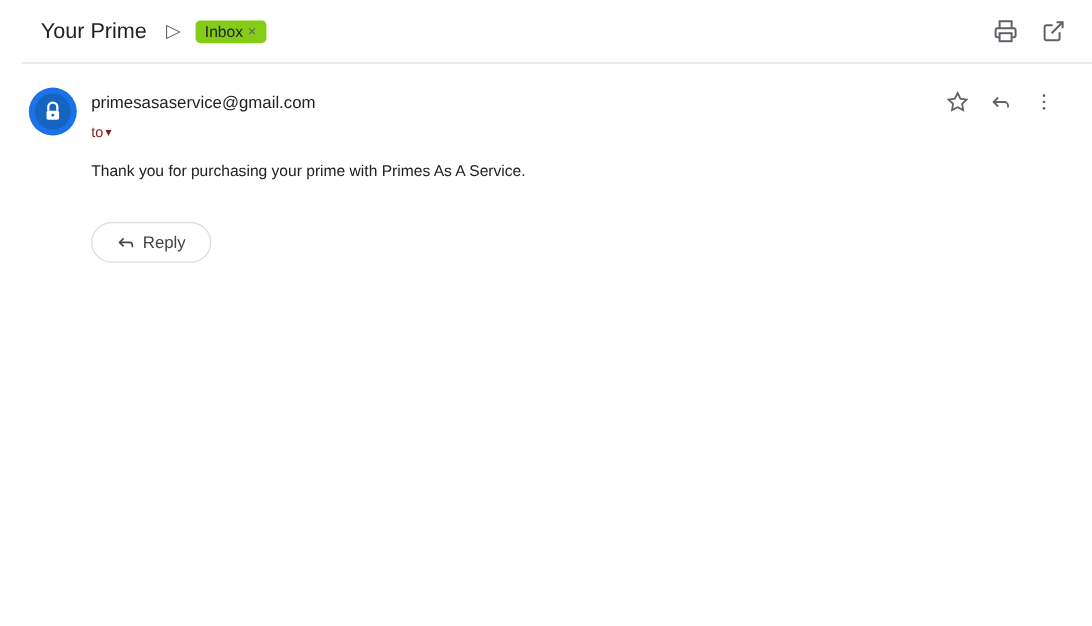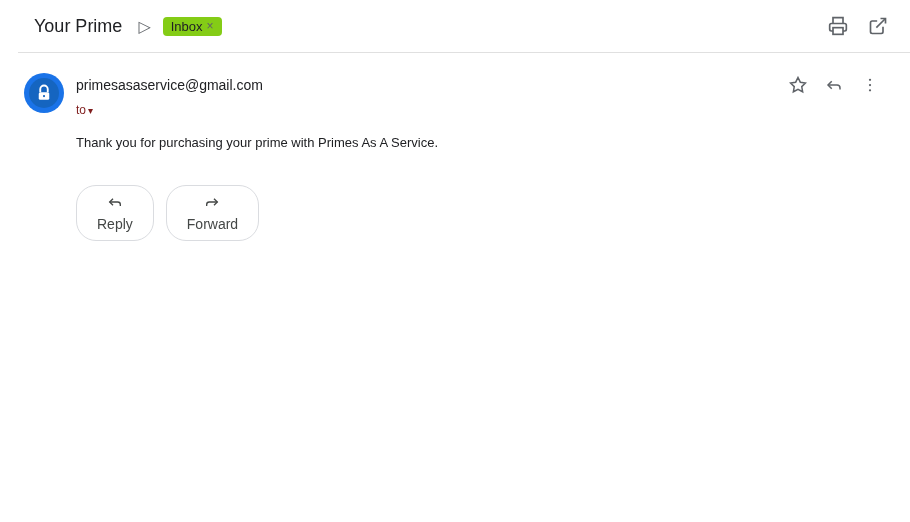--- a/index.html
+++ b/index.html
@@ -156,21 +156,20 @@
       align-items: center;
       gap: 6px;
       padding: 8px 20px;
       border-radius: 20px;
       border: 1px solid #dadce0;
       background: #fff;
       color: #444746;
       font-size: 14px;
       cursor: pointer;
       font-family: Arial, sans-serif;
-      flex-direction: column;
     }
   </style>
 </head>
 <body>
 
 <div class="top-bar">
   <span class="top-bar-title">Your Prime</span>
   <span class="top-bar-arrow">▷</span>
   <div class="inbox-badge">
     <span>Inbox</span>
@@ -244,21 +243,14 @@
   </div>
 
   <div class="action-buttons">
     <button class="action-btn">
       <svg xmlns="http://www.w3.org/2000/svg" width="16" height="16" viewBox="0 0 24 24" fill="none" stroke="currentColor" stroke-width="2">
         <polyline points="9 17 4 12 9 7"></polyline>
         <path d="M20 18v-2a4 4 0 0 0-4-4H4"></path>
       </svg>
       <span>Reply</span>
     </button>
-    <button class="action-btn">
-      <svg xmlns="http://www.w3.org/2000/svg" width="16" height="16" viewBox="0 0 24 24" fill="none" stroke="currentColor" stroke-width="2">
-        <polyline points="15 17 20 12 15 7"></polyline>
-        <path d="M4 18v-2a4 4 0 0 1 4-4h12"></path>
-      </svg>
-      <span>Forward</span>
-    </button>
   </div>
 </div>
 
 </body></html>

